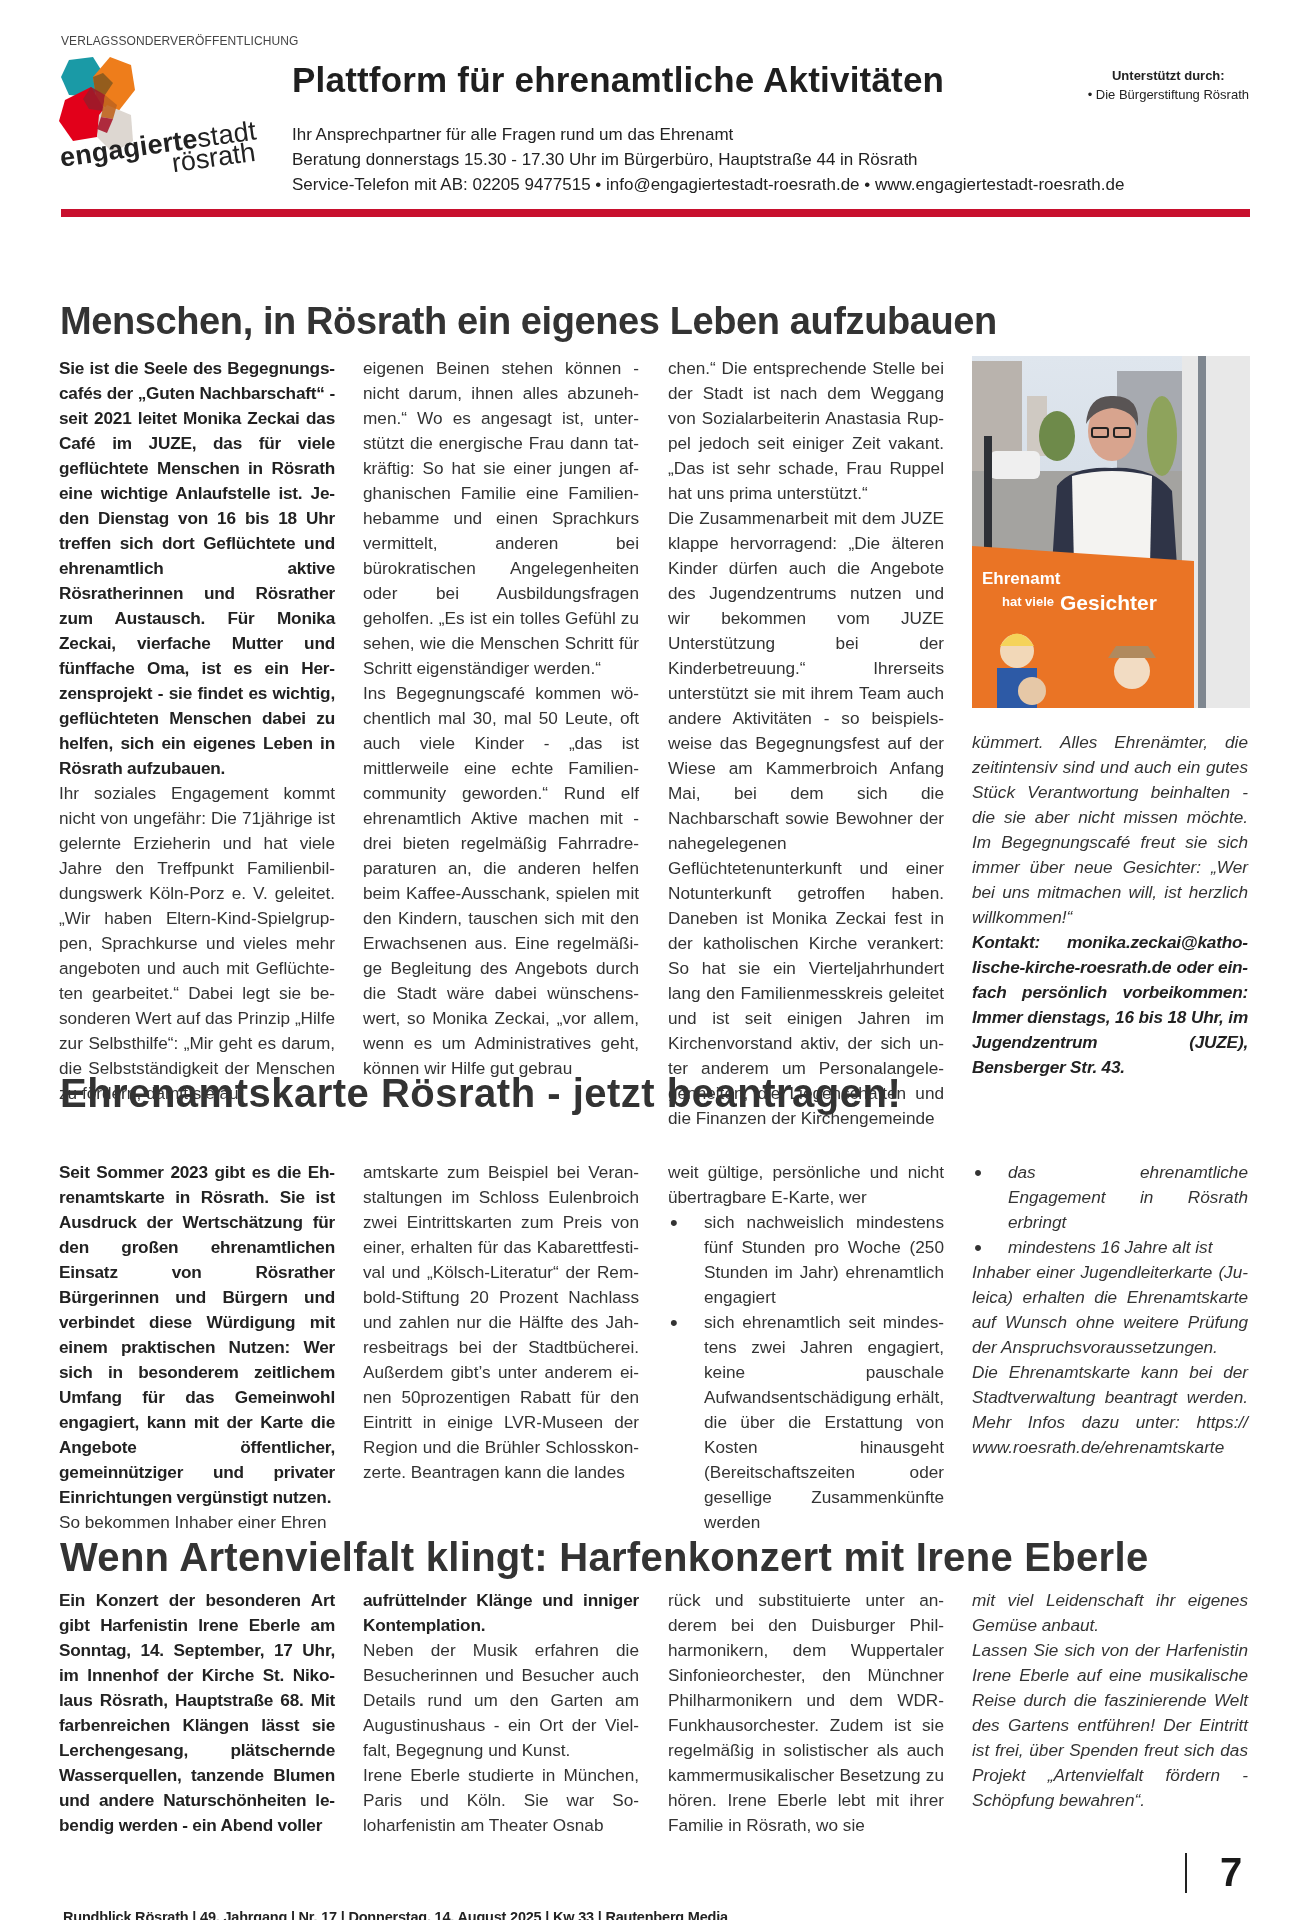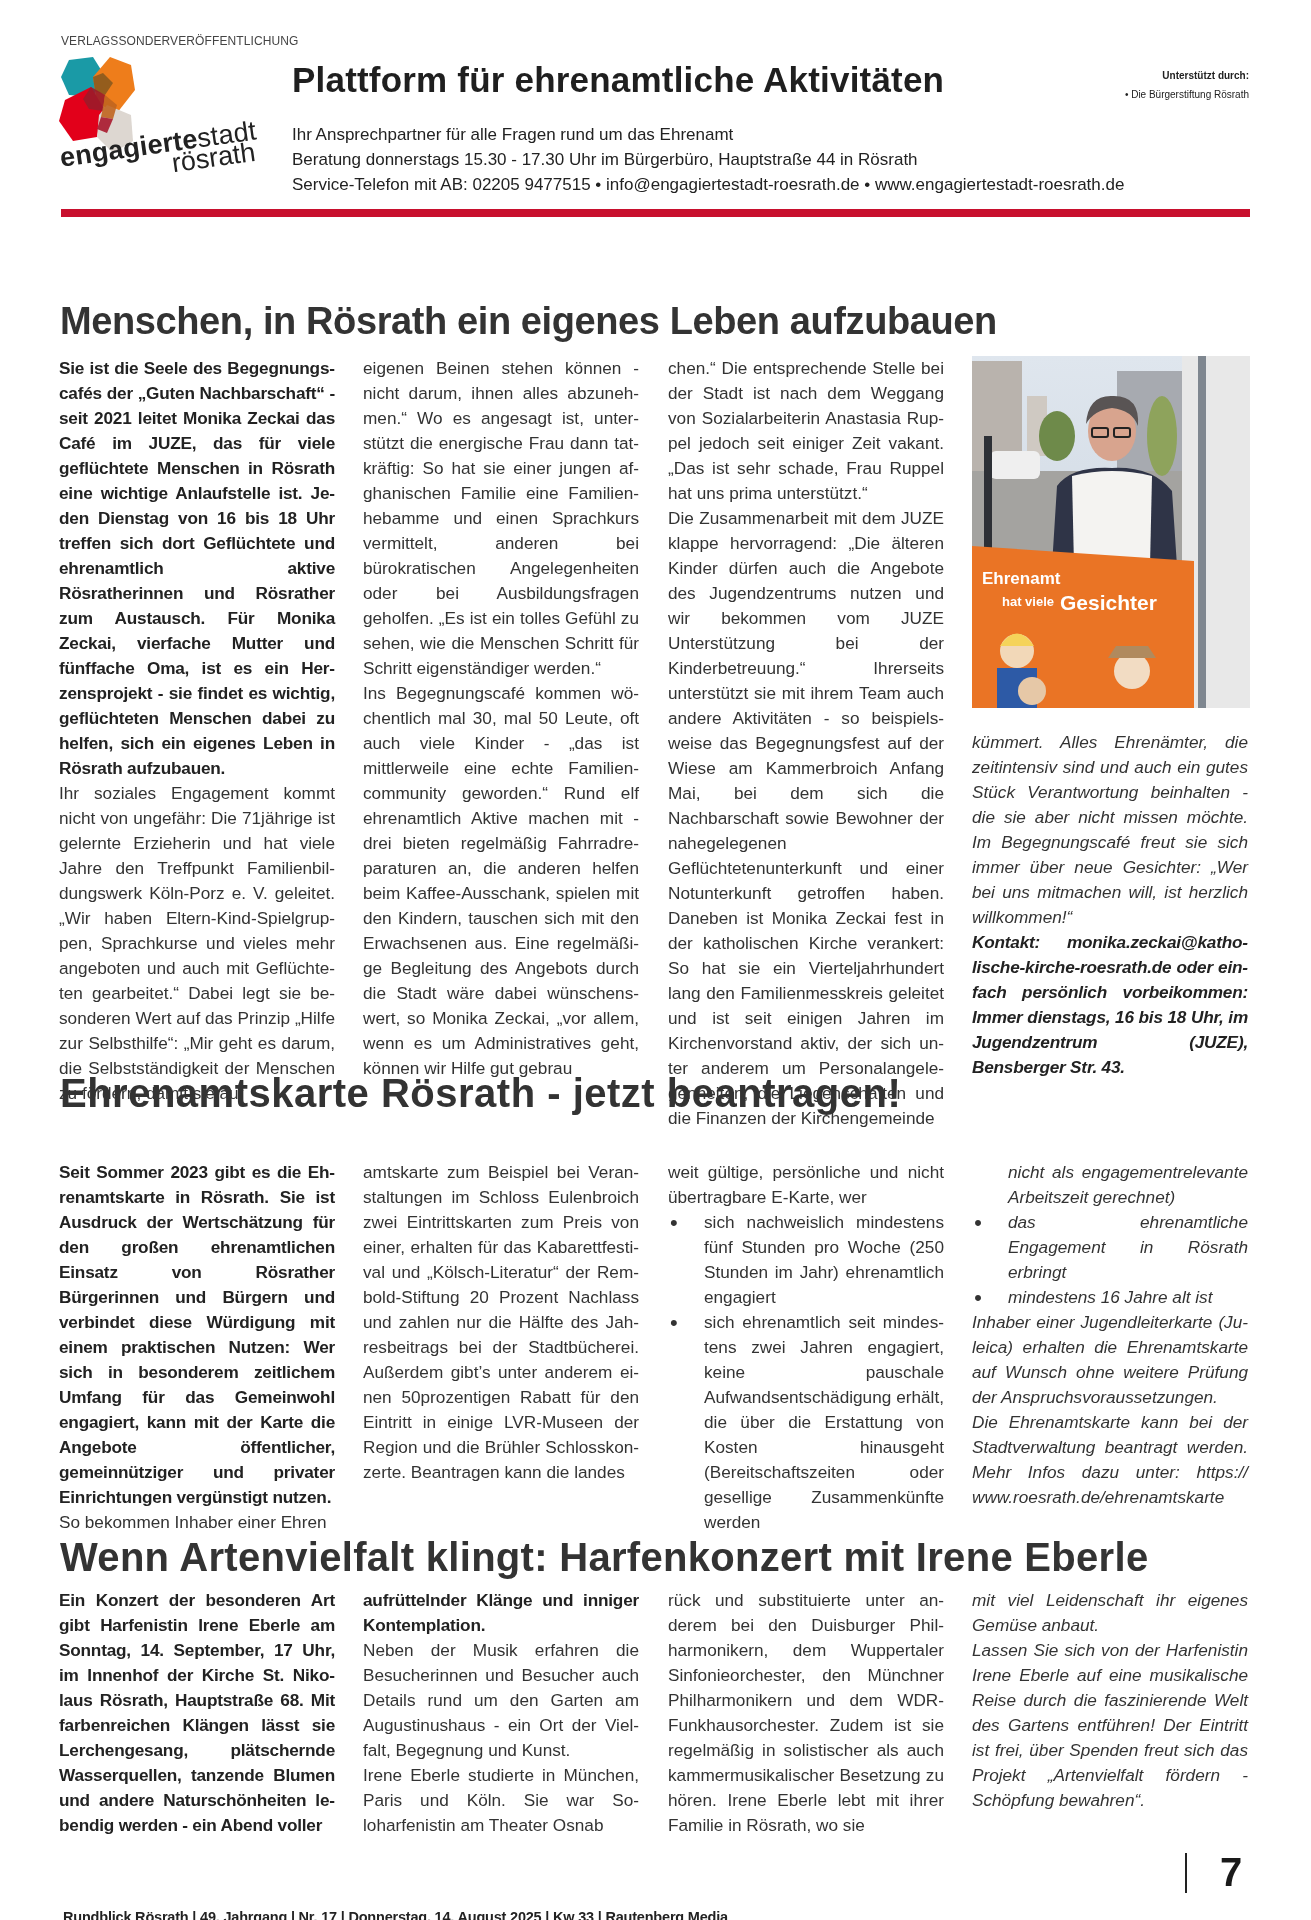--- a/index.html
+++ b/index.html
@@ -9,21 +9,21 @@
   .kicker { position: absolute; left: 61px; top: 34px; font-size: 12px; letter-spacing: 0.1px; color: #444; }
 
   .logo { position: absolute; left: 55px; top: 55px; width: 210px; height: 150px; }
   .logo-text { position: absolute; left: 58px; top: 143px; transform: rotate(-8deg); transform-origin: left top; }
   .logo-text .l1 { font-size: 27px; color: #222; letter-spacing: 0.2px; }
   .logo-text .l1 b { font-weight: 700; }
   .logo-text .l2 { font-size: 27px; color: #222; margin-left: 110px; margin-top: -10px; }
 
   .masthead-title { position: absolute; left: 292px; top: 60px; font-size: 35px; font-weight: 700; color: #1f1f1f; letter-spacing: 0.2px; }
   .contact { position: absolute; left: 292px; top: 122px; font-size: 17px; line-height: 25px; color: #222; }
-  .support { position: absolute; right: 62px; top: 66px; text-align: right; font-size: 10px; line-height: 19px; color: #222; }
+  .support { position: absolute; right: 62px; top: 66px; text-align: center; font-size: 13px; line-height: 19px; color: #222; }
   .support .h { font-weight: 700; }
   .red-rule { position: absolute; left: 61px; top: 209px; width: 1189px; height: 8px; background: #c8102e; }
 
   .headline { position: absolute; left: 60px; font-weight: 700; color: #333; letter-spacing: -0.4px; }
   .h1 { top: 252px; font-size: 38px; line-height: 46px; width: 1210px; }
   .h2 { top: 1069px; font-size: 40px; line-height: 48px; letter-spacing: 0.5px; }
   .h3 { top: 1533px; font-size: 40px; line-height: 48px; letter-spacing: 0.3px; }
 
   .col { position: absolute; width: 276px; font-size: 17.2px; line-height: 25px; text-align: justify; hyphens: manual; color: #333; }
   .col p { margin: 0; }
@@ -155,21 +155,20 @@
   <p>amtskarte zum Beispiel bei Veran­staltungen im Schloss Eulenbroich zwei Eintrittskarten zum Preis von einer, erhalten für das Kabarettfesti­val und „Kölsch-Literatur“ der Rem­bold-Stiftung 20 Prozent Nachlass und zahlen nur die Hälfte des Jah­resbeitrags bei der Stadtbücherei. Außerdem gibt’s unter anderem ei­nen 50prozentigen Rabatt für den Eintritt in einige LVR-Museen der Region und die Brühler Schlosskon­zerte. Beantragen kann die landes­</p>
 </div>
 <div class="col c3 a2">
   <p>weit gültige, persönliche und nicht übertragbare E-Karte, wer</p>
   <ul class="bul">
     <li>sich nachweislich mindestens fünf Stunden pro Woche (250 Stunden im Jahr) ehrenamtlich engagiert</li>
     <li>sich ehrenamtlich seit mindes­tens zwei Jahren engagiert, kei­ne pauschale Aufwandsentschä­digung erhält, die über die Er­stattung von Kosten hinausgeht (Bereitschaftszeiten oder gesel­lige Zusammenkünfte werden</li>
   </ul>
 </div>
 <div class="col c4 a2">
-  <p class="indent">nicht als engagementrelevante Arbeitszeit gerechnet)</p>
   <ul class="bul">
     <li>das ehrenamtliche Engagement in Rösrath erbringt</li>
     <li>mindestens 16 Jahre alt ist</li>
   </ul>
   <p>Inhaber einer Jugendleiterkarte (Ju­leica) erhalten die Ehrenamtskarte auf Wunsch ohne weitere Prüfung der Anspruchsvoraussetzungen.</p>
   <p>Die Ehrenamtskarte kann bei der Stadtverwaltung beantragt werden. Mehr Infos dazu unter: https:// www.roesrath.de/ehrenamtskarte</p>
 </div>
 
 <h2 class="headline h3">Wenn Artenvielfalt klingt: Harfenkonzert mit Irene Eberle</h2>
 

